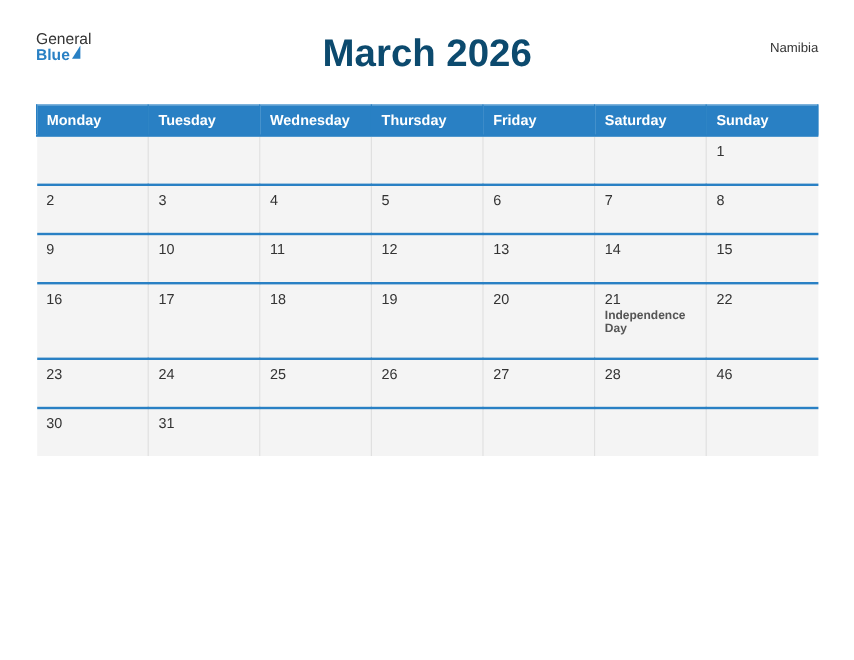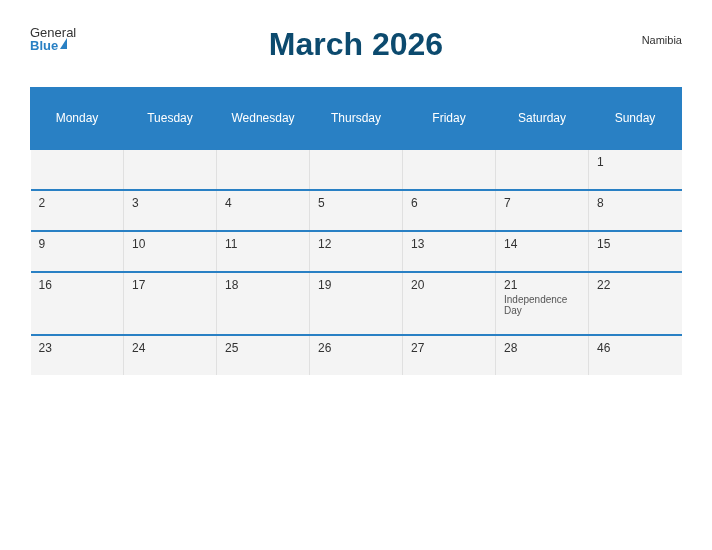--- a/index.html
+++ b/index.html
@@ -75,23 +75,23 @@
     }
     .calendar-grid {
       width: 100%;
       border-collapse: collapse;
       margin-top: 6px;
     }
     .calendar-grid thead tr th {
       background: #2980c4;
       color: #fff;
       font-size: 12px;
-      font-weight: 400;
-      padding: 23px 8px;
-      text-align: center;
+      font-weight: 700;
+      padding: 5px 8px;
+      text-align: left;
       border: 1px solid #2980c4;
     }
     .calendar-grid tbody tr {
       border-top: 2px solid #2980c4;
     }
     .calendar-grid tbody tr td {
       background: #f4f4f4;
       vertical-align: top;
       padding: 5px 8px 18px 8px;
       font-size: 12px;
@@ -111,20 +111,21 @@
       display: block;
       font-size: 12px;
       color: #333;
       margin-bottom: 2px;
     }
     .day-event {
       display: block;
       font-size: 10px;
       color: #555;
       margin-top: 2px;
+      font-weight: bold;
     }
     .empty-cell {
       background: #f4f4f4;
     }
   </style>
 </head>
 <body>
 
 <div class="calendar-wrapper">
   <div class="calendar-header">
@@ -249,15 +250,28 @@
           <td>
             <span class="day-number">27</span>
           </td>
           <td>
             <span class="day-number">28</span>
           </td>
           <td>
             <span class="day-number">46</span>
           </td>
         </tr>
+        <tr>
+          <td>
+            <span class="day-number">30</span>
+          </td>
+          <td>
+            <span class="day-number">31</span>
+          </td>
+          <td class="empty-cell"></td>
+          <td class="empty-cell"></td>
+          <td class="empty-cell"></td>
+          <td class="empty-cell"></td>
+          <td class="empty-cell"></td>
+        </tr>
       </tbody>
   </table>
 </div>
 
 </body></html>

